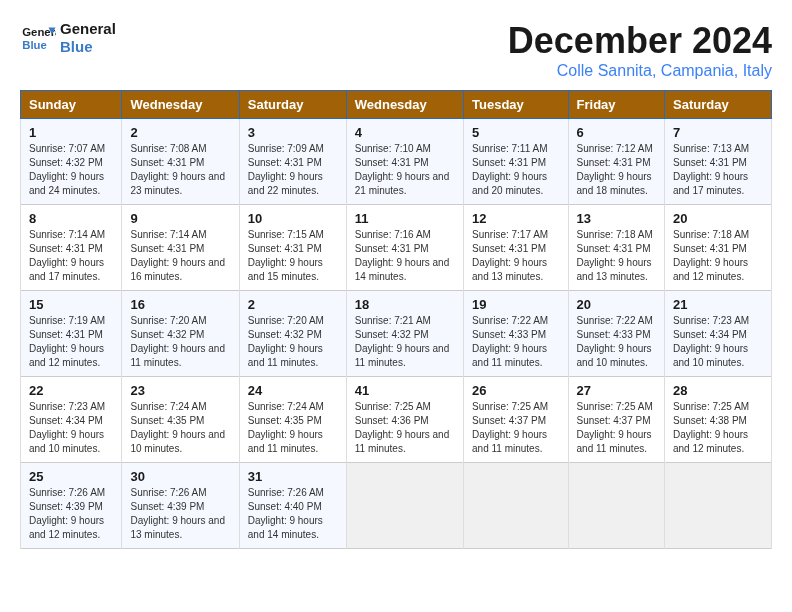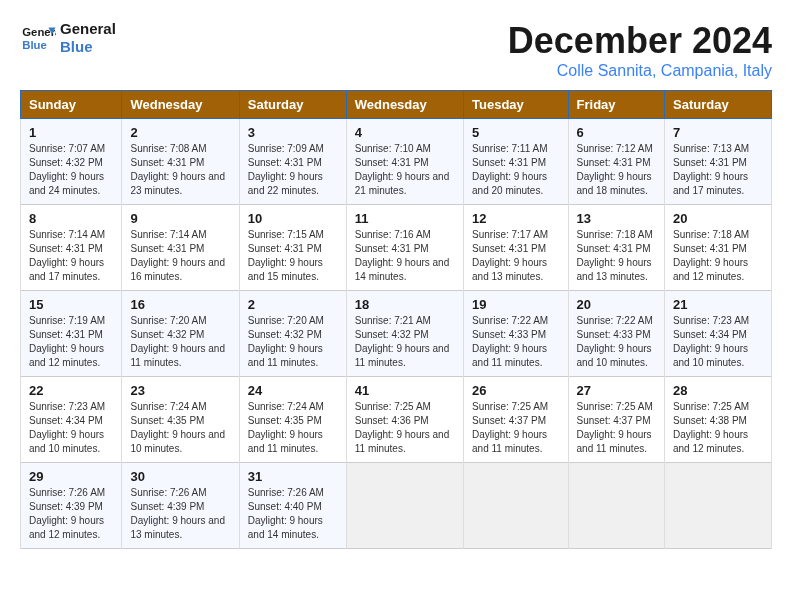--- a/index.html
+++ b/index.html
@@ -235,21 +235,21 @@
           <span class="day-number">27</span>
           <div class="day-info">Sunrise: 7:25 AM<br>Sunset: 4:37 PM<br>Daylight: 9 hours and 11 minutes.</div>
         </td>
         <td>
           <span class="day-number">28</span>
           <div class="day-info">Sunrise: 7:25 AM<br>Sunset: 4:38 PM<br>Daylight: 9 hours and 12 minutes.</div>
         </td>
       </tr>
       <tr>
         <td>
-          <span class="day-number">29</span>
+          <span class="day-number">25</span>
           <div class="day-info">Sunrise: 7:26 AM<br>Sunset: 4:39 PM<br>Daylight: 9 hours and 12 minutes.</div>
         </td>
         <td>
           <span class="day-number">30</span>
           <div class="day-info">Sunrise: 7:26 AM<br>Sunset: 4:39 PM<br>Daylight: 9 hours and 13 minutes.</div>
         </td>
         <td>
           <span class="day-number">31</span>
           <div class="day-info">Sunrise: 7:26 AM<br>Sunset: 4:40 PM<br>Daylight: 9 hours and 14 minutes.</div>
         </td>

